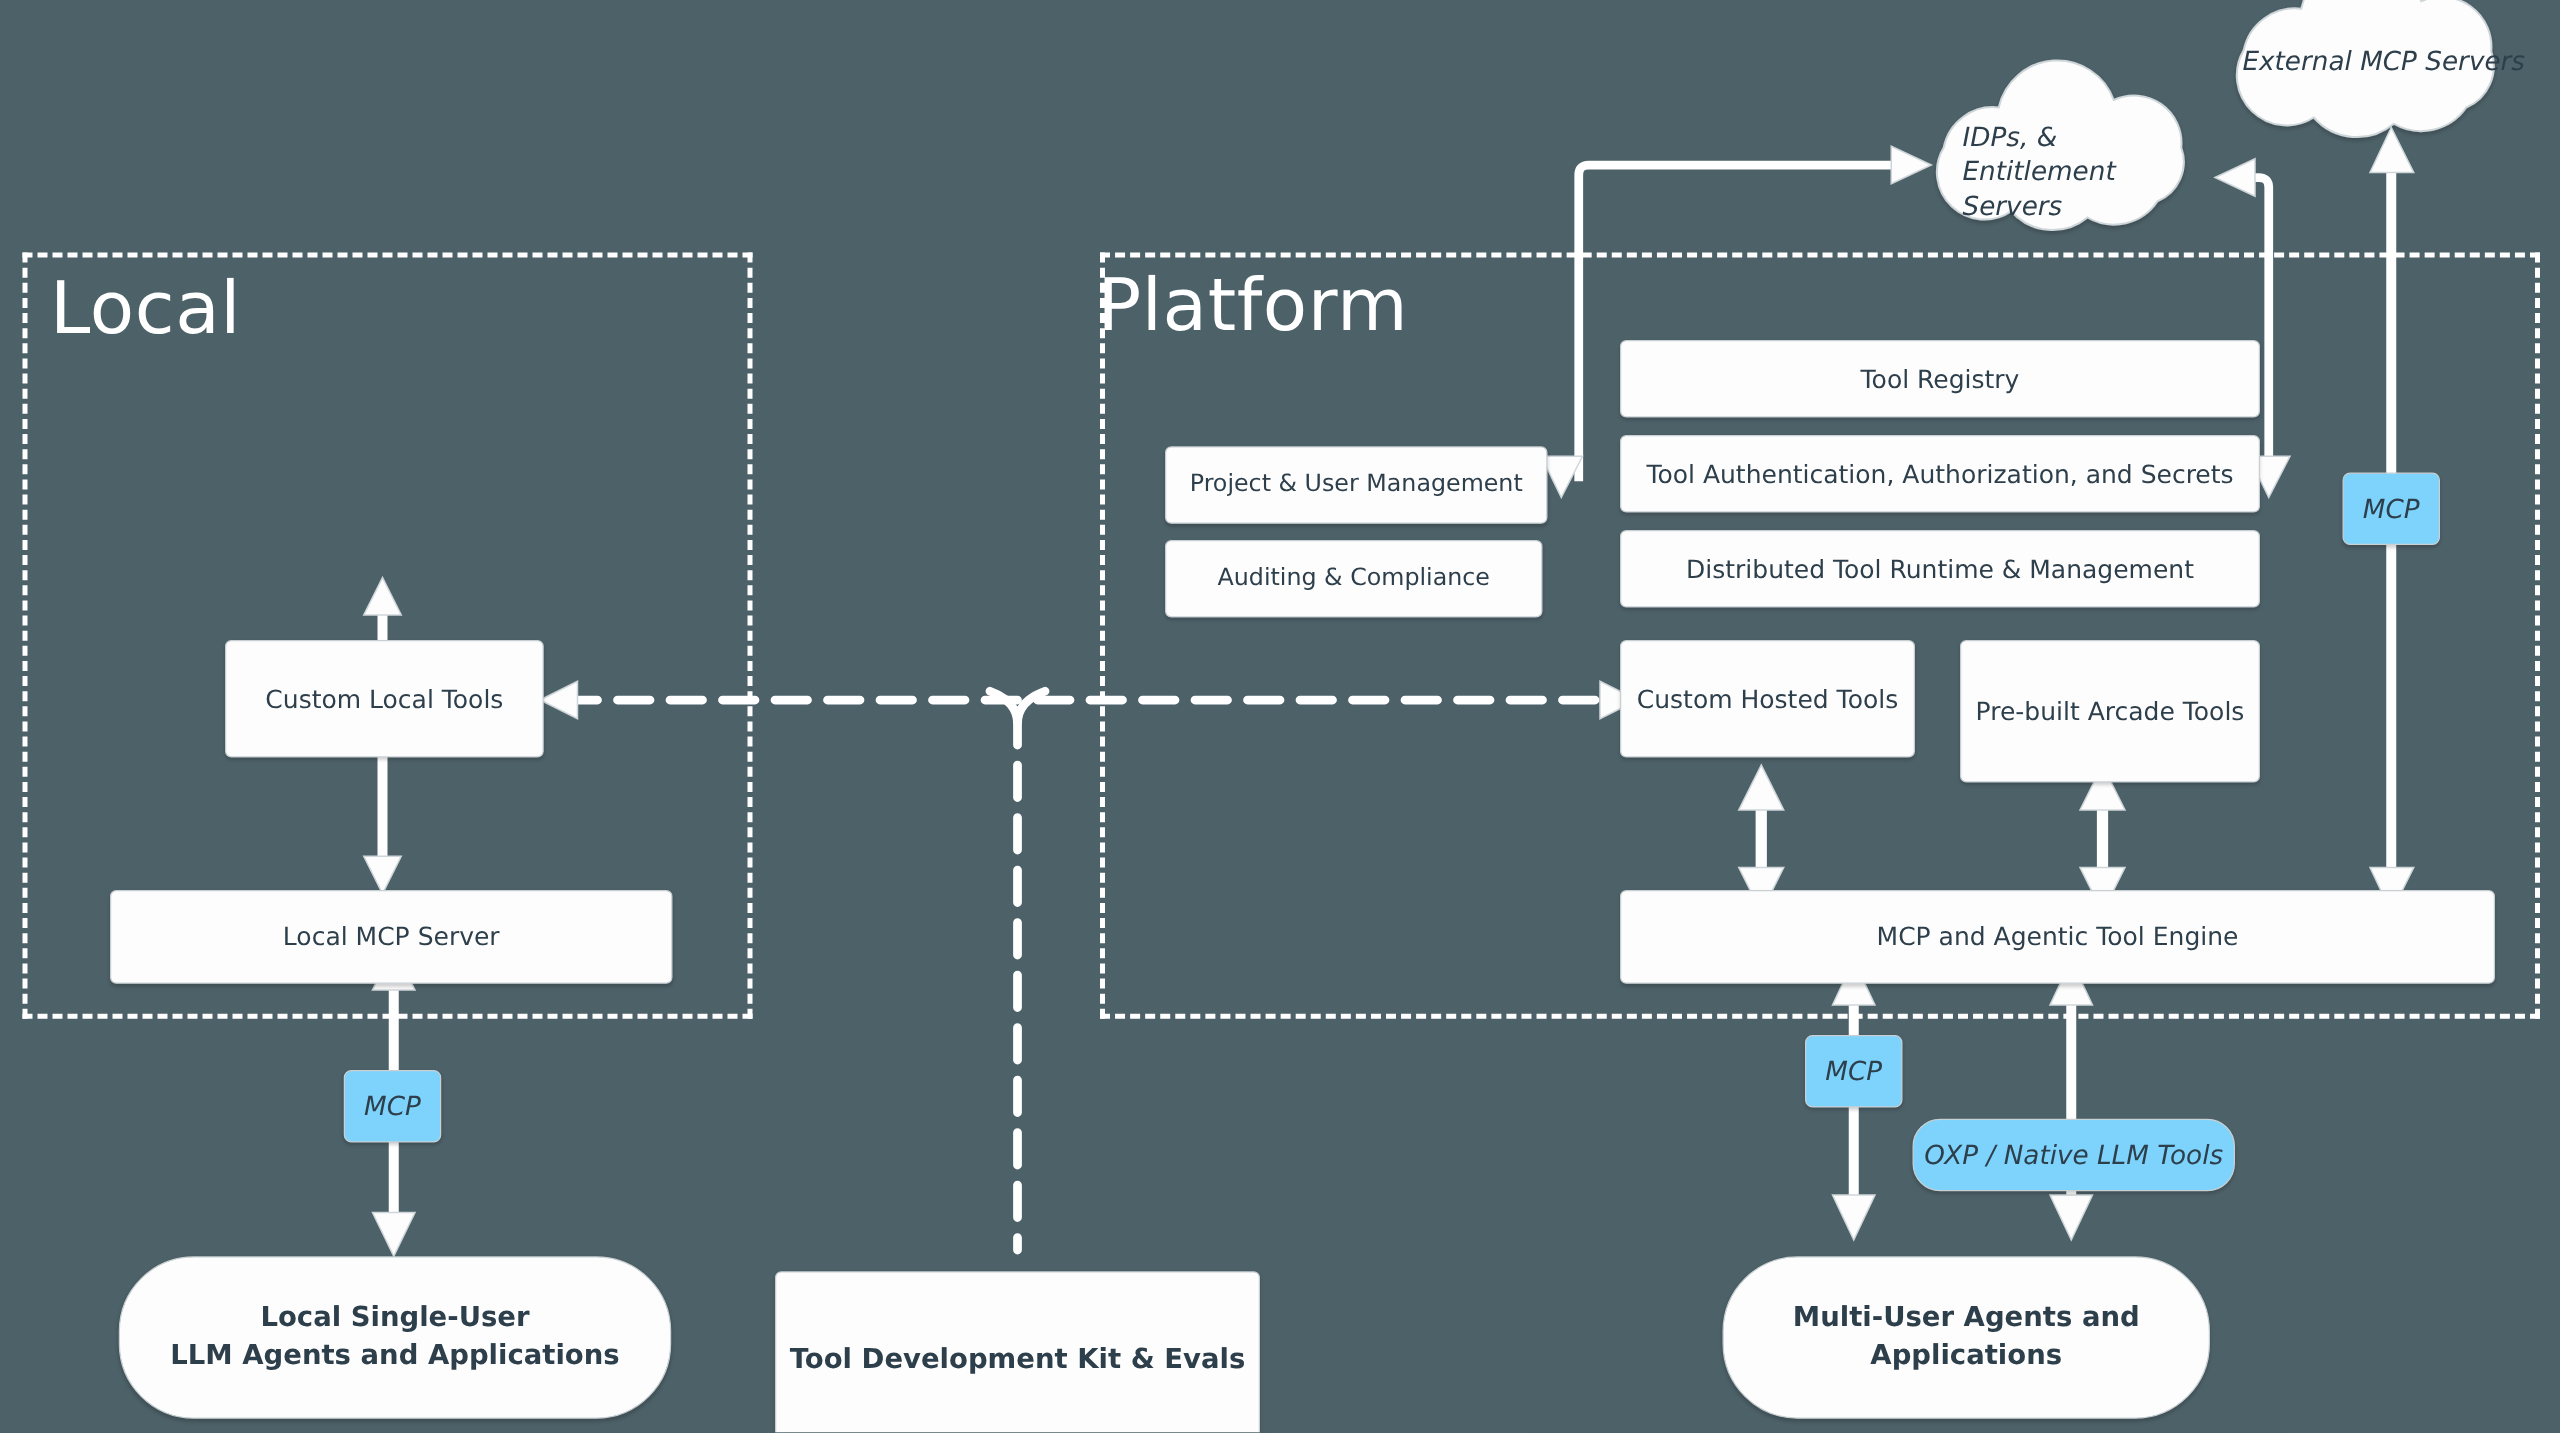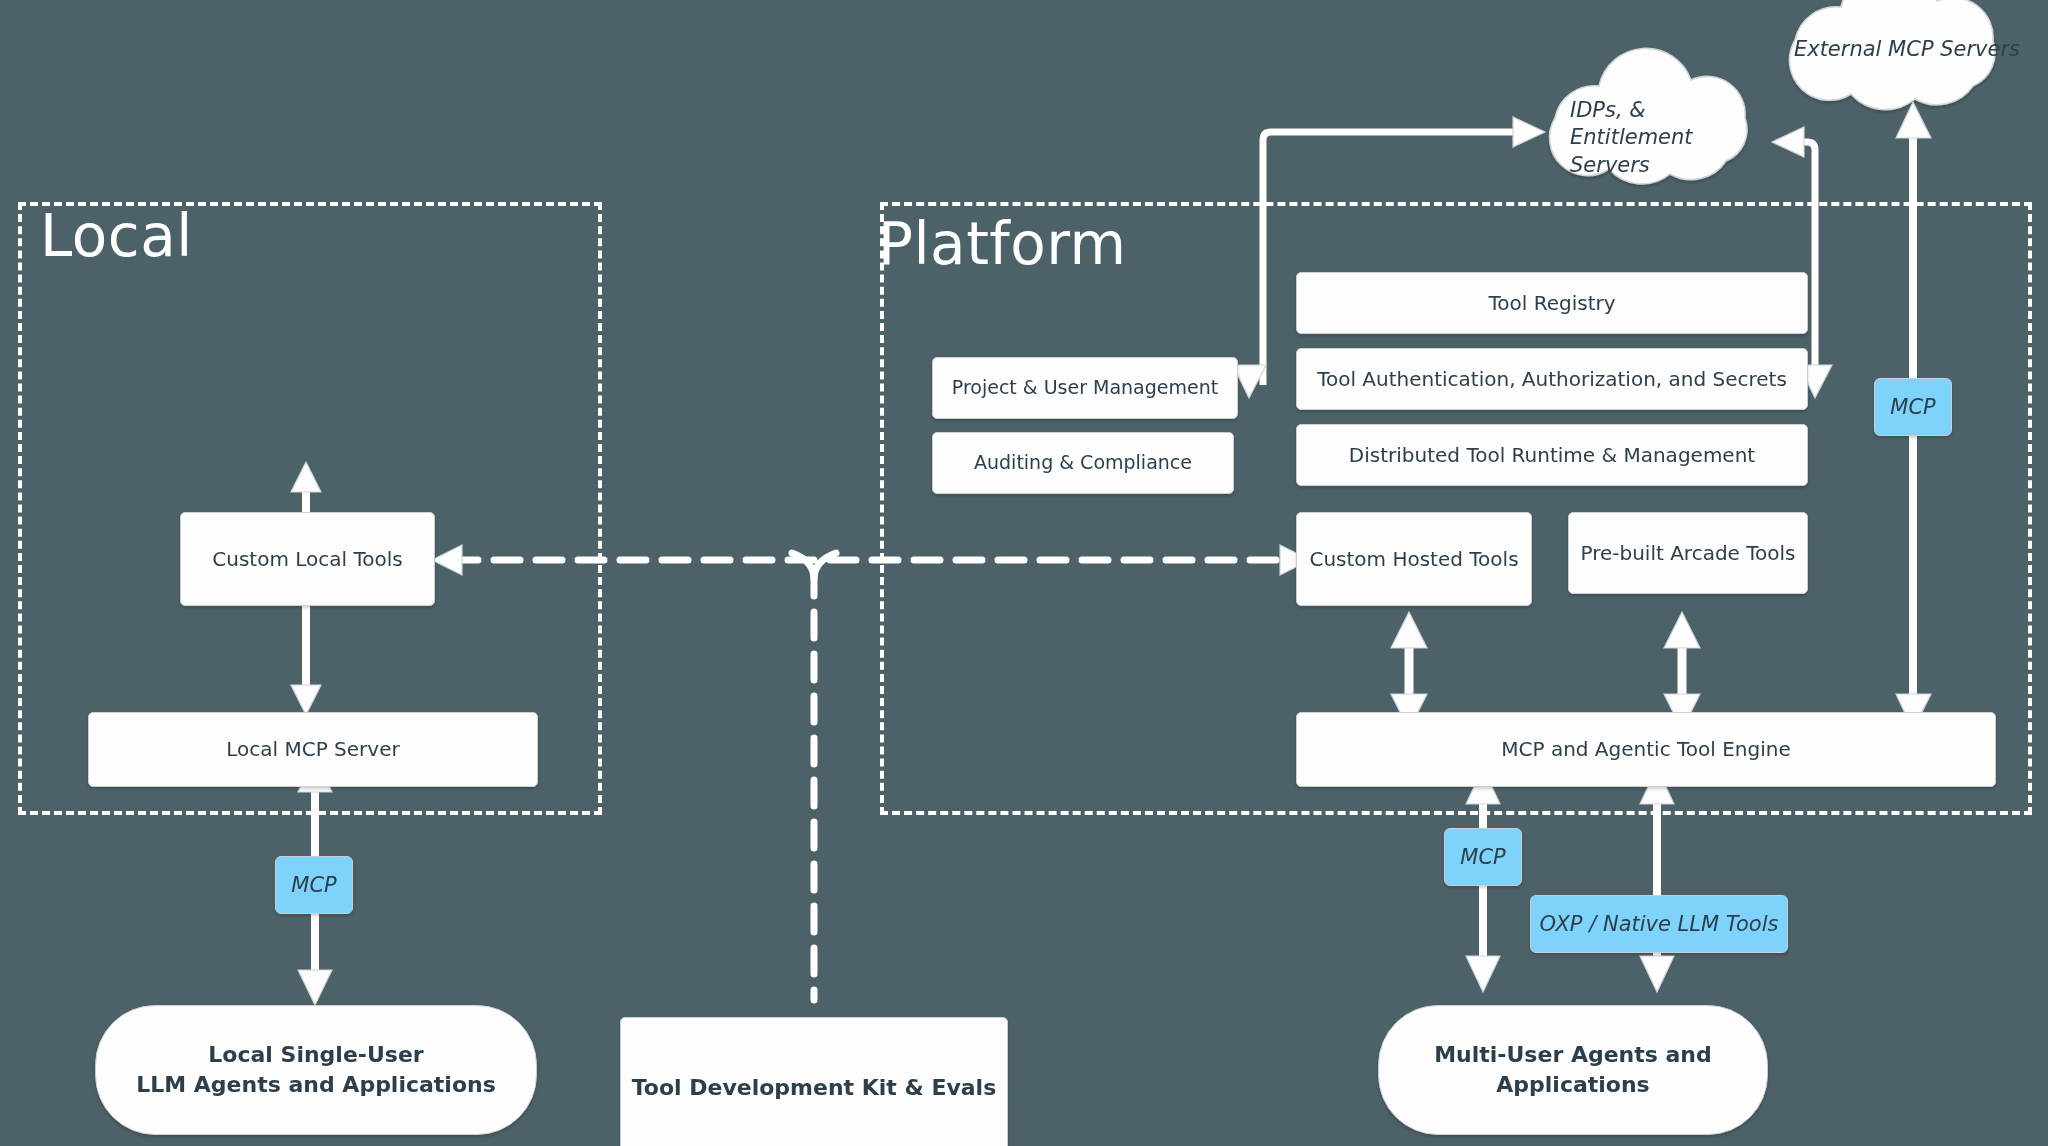--- a/index.html
+++ b/index.html
@@ -183,47 +183,47 @@
     </g>
 
     <g>
       <line x1="1657" y1="786" x2="1657" y2="960" stroke="#ffffff" stroke-width="8"></line>
       <polygon points="1657,992 1640,956 1674,956" fill="#fdfdfd" stroke="#cfd6d9" stroke-width="1.2"></polygon>
       <polygon points="1657,768 1640,804 1674,804" fill="#fdfdfd" stroke="#cfd6d9" stroke-width="1.2"></polygon>
     </g>
   </svg>
 
   <div class="zone" style="left:18px; top:202px; width:584px; height:613px;"></div>
-  <div class="zone-title" style="left:40px; top:202px;text-align:right;">Local</div>
+  <div class="zone-title" style="left:40px; top:212px;text-align:right;">Local</div>
 
   <div class="zone" style="left:880px; top:202px; width:1152px; height:613px;"></div>
   <div class="zone-title" style="left:878px; top:210px;">Platform</div>
 
   <div class="cloud-label" style="left:1792px; top:30px; width:230px; height:40px;">External MCP Servers</div>
   <div class="cloud-label" style="left:1570px; top:108px; width:190px; height:60px;">IDPs, &amp; Entitlement Servers</div>
 
   <div class="node" style="left:180px; top:512px; width:255px; height:94px;">Custom Local Tools</div>
   <div class="node" style="left:88px; top:712px; width:450px; height:75px;">Local MCP Server</div>
 
   <div class="node small" style="left:932px; top:357px; width:306px; height:62px;">Project &amp; User Management</div>
   <div class="node" style="left:1296px; top:272px; width:512px; height:62px;">Tool Registry</div>
 
   <div class="node small" style="left:932px; top:432px; width:302px; height:62px;">Auditing &amp; Compliance</div>
   <div class="node" style="left:1296px; top:348px; width:512px; height:62px;">Tool Authentication, Authorization, and Secrets</div>
   <div class="node" style="left:1296px; top:424px; width:512px; height:62px;">Distributed Tool Runtime &amp; Management</div>
 
   <div class="node" style="left:1296px; top:512px; width:236px; height:94px;">Custom Hosted Tools</div>
-  <div class="node" style="left:1568px; top:512px; width:240px; height:82px;">Pre-built Arcade Tools</div>
+  <div class="node" style="left:1568px; top:512px; width:240px; height:114px;">Pre-built Arcade Tools</div>
 
   <div class="node" style="left:1296px; top:712px; width:700px; height:75px;">MCP and Agentic Tool Engine</div>
 
   <div class="tag" style="left:275px; top:856px; width:78px; height:58px;">MCP</div>
   <div class="tag" style="left:1444px; top:828px; width:78px; height:58px;">MCP</div>
   <div class="tag" style="left:1874px; top:378px; width:78px; height:58px;">MCP</div>
-  <div class="tag" style="left:1530px; top:895px; width:258px; height:58px;">OXP / Native LLM Tools</div>
+  <div class="tag" style="left:1530px; top:895px; width:258px; height:58px;border-radius:22px;">OXP / Native LLM Tools</div>
 
   <div class="node pill" style="left:95px; top:1005px; width:442px; height:130px;">
     <span style="white-space:pre-line;">Local Single-User
 LLM Agents and Applications</span>
   </div>
 
   <div class="node pill" style="left:620px; top:1005px; width:388px; height:141px; border-radius:5px;margin-top:12px;">
     <span style="white-space:pre-line;">Tool Development Kit &amp; Evals</span>
   </div>
 

